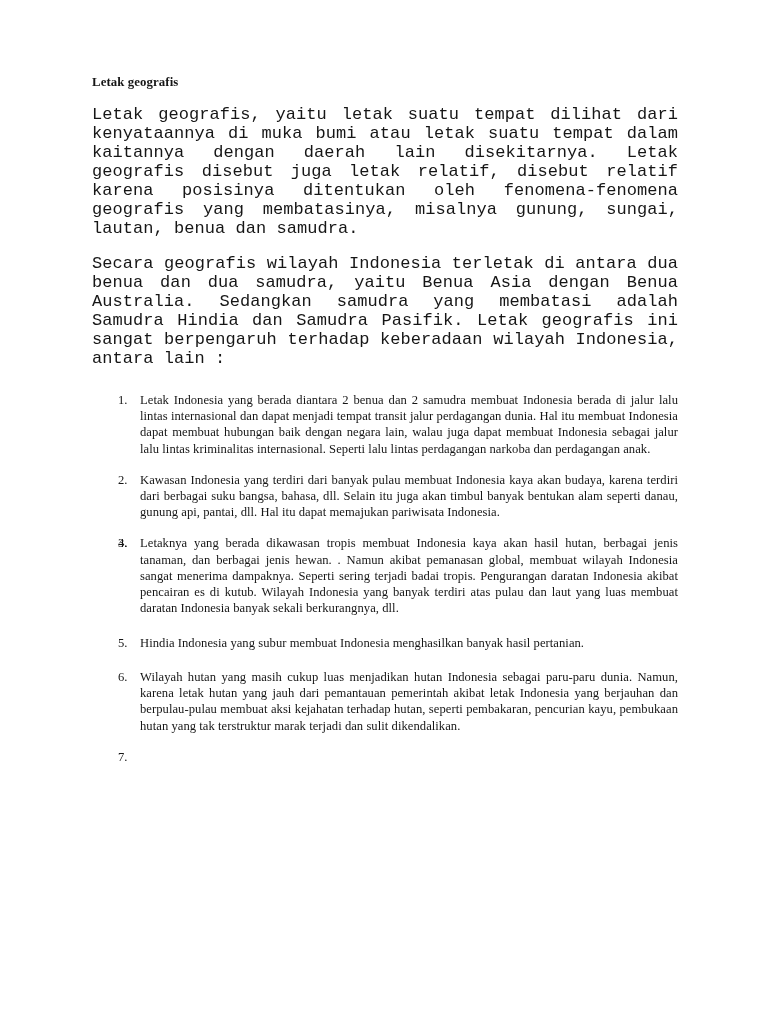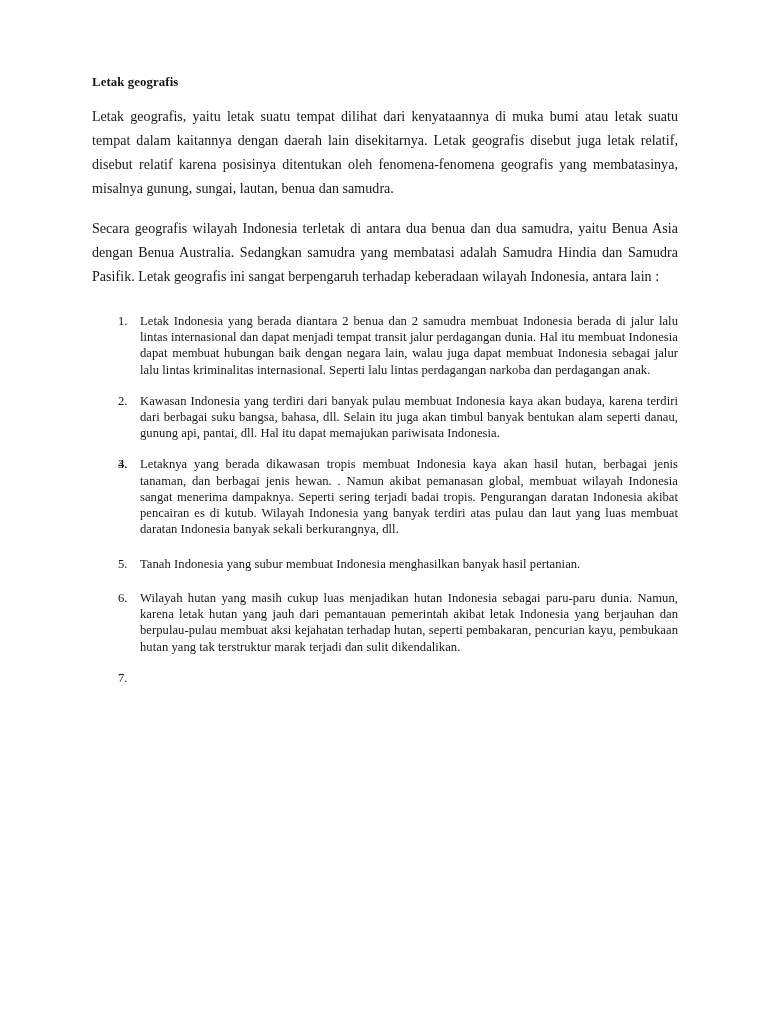--- a/index.html
+++ b/index.html
@@ -30,26 +30,27 @@
     width: 586px;
   }
   .doc-title {
     font-size: 12.8px;
     font-weight: bold;
     line-height: 16px;
     margin: 0 0 15px 0;
     letter-spacing: 0.1px;
   }
   .para {
-    font-size: 14px;
-    line-height: 24px;
+    font-size: 17px;
+    line-height: 19px;
     text-align: justify;
     text-justify: inter-word;
     margin: 0 0 16px 0;
     letter-spacing: 0.05px;
+    font-family: Liberation Mono, monospace;
   }
   .para:last-of-type {
     margin-bottom: 12px;
   }
   .list {
     list-style: none;
     margin: 24px 0 0 0;
     padding: 0;
   }
   .list-item {
@@ -113,21 +114,21 @@
         <span class="marker">3.</span>
       </li>
 
       <li class="list-item">
         <span class="marker">4.</span>
         <span>Letaknya yang berada dikawasan tropis membuat Indonesia kaya akan hasil hutan, berbagai jenis tanaman, dan berbagai jenis hewan. . Namun akibat pemanasan global, membuat wilayah Indonesia sangat menerima dampaknya. Seperti sering terjadi badai tropis. Pengurangan daratan Indonesia akibat pencairan es di kutub. Wilayah Indonesia yang banyak terdiri atas pulau dan laut yang luas membuat daratan Indonesia banyak sekali berkurangnya, dll.</span>
       </li>
 
       <li class="list-item loose">
         <span class="marker">5.</span>
-        <span>Tanah Indonesia yang subur membuat Indonesia menghasilkan banyak hasil pertanian.</span>
+        <span>Hindia Indonesia yang subur membuat Indonesia menghasilkan banyak hasil pertanian.</span>
       </li>
 
       <li class="list-item tight-follow">
         <span class="marker">6.</span>
         <span>Wilayah hutan yang masih cukup luas menjadikan hutan Indonesia sebagai paru-paru dunia. Namun, karena letak hutan yang jauh dari pemantauan pemerintah akibat letak Indonesia yang berjauhan dan berpulau-pulau membuat aksi kejahatan terhadap hutan, seperti pembakaran, pencurian kayu, pembukaan hutan yang tak terstruktur marak terjadi dan sulit dikendalikan.</span>
       </li>
 
       <li class="list-item">
         <span class="marker">7.</span>
       </li>

